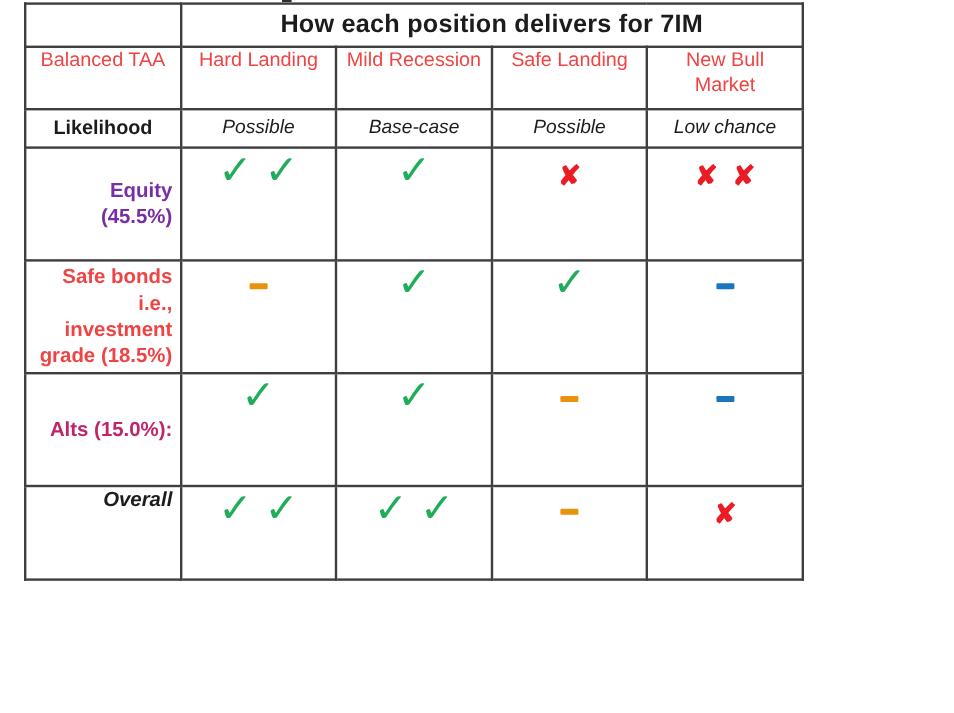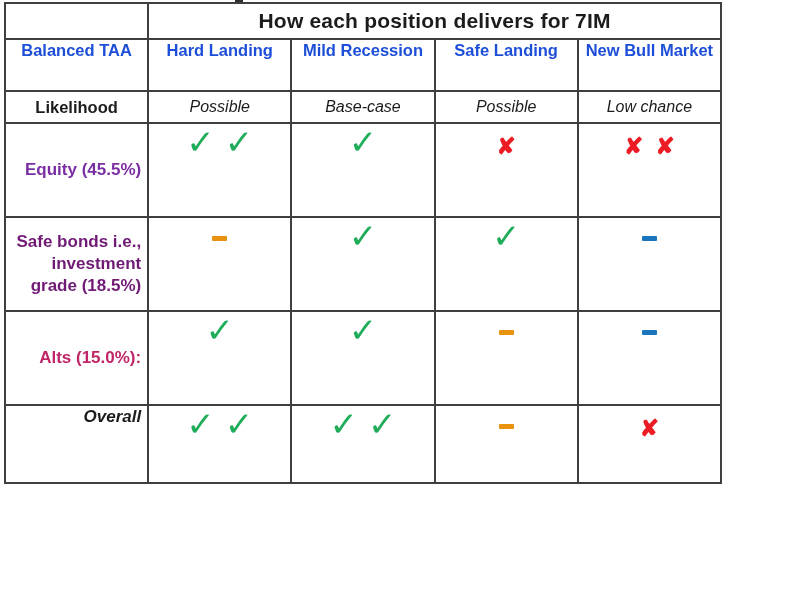--- a/index.html
+++ b/index.html
@@ -18,23 +18,23 @@
   .crop-artifact {
     position: absolute;
     left: 235px;
     top: 0;
     width: 8px;
     height: 2px;
     background: #2f2f2f;
   }
   table.matrix {
     position: absolute;
-    left: 4px;
+    left: 20px;
     top: 2px;
-    width: 718px;
+    width: 650px;
     border-collapse: collapse;
     table-layout: fixed;
     background: #ffffff;
   }
   table.matrix td {
     border: 2px solid #3f3f3f;
     padding: 0 6px;
     overflow: hidden;
   }
   col { width: 20%; }
@@ -49,22 +49,22 @@
     letter-spacing: 0.2px;
   }
   .corner-cell { background: #ffffff; }
 
   .colhead-row { height: 52px; }
   .colhead-cell {
     text-align: center;
     vertical-align: top;
     padding-top: 7px;
     font-size: 16.5px;
-    font-weight: bold;
-    color: #1d4ed8;
+    font-weight: normal;
+    color: #ef4444;
     line-height: 1.25;
   }
 
   .likelihood-row { height: 32px; }
   .likelihood-label {
     text-align: center;
     vertical-align: middle;
     font-size: 16.5px;
     font-weight: bold;
     color: #1c1c1c;
@@ -154,21 +154,21 @@
     </tbody>
     <tbody>
         <tr class="asset-row">
           <td class="label-cell" style="color: rgb(122, 46, 163);">Equity (45.5%)</td>
           <td class="sym-cell"><span class="sym check" style="color: rgb(31, 173, 90);">✓</span><span class="sym check" style="color: rgb(31, 173, 90);">✓</span></td>
           <td class="sym-cell"><span class="sym check" style="color: rgb(31, 173, 90);">✓</span></td>
           <td class="sym-cell"><span class="sym cross" style="color: rgb(236, 28, 36);">✘</span></td>
           <td class="sym-cell"><span class="sym cross" style="color: rgb(236, 28, 36);">✘</span><span class="sym cross" style="color: rgb(236, 28, 36);">✘</span></td>
         </tr>
         <tr class="asset-row">
-          <td class="label-cell" style="color: #701a75;">Safe bonds i.e., investment grade (18.5%)</td>
+          <td class="label-cell" style="color: #ef4444;">Safe bonds i.e., investment grade (18.5%)</td>
           <td class="sym-cell"><span class="sym dash" style="background: rgb(232, 146, 14);"></span></td>
           <td class="sym-cell"><span class="sym check" style="color: rgb(31, 173, 90);">✓</span></td>
           <td class="sym-cell"><span class="sym check" style="color: rgb(31, 173, 90);">✓</span></td>
           <td class="sym-cell"><span class="sym dash" style="background: rgb(27, 117, 188);"></span></td>
         </tr>
         <tr class="asset-row">
           <td class="label-cell" style="color: rgb(192, 37, 104);">Alts (15.0%):</td>
           <td class="sym-cell"><span class="sym check" style="color: rgb(31, 173, 90);">✓</span></td>
           <td class="sym-cell"><span class="sym check" style="color: rgb(31, 173, 90);">✓</span></td>
           <td class="sym-cell"><span class="sym dash" style="background: rgb(232, 146, 14);"></span></td>

